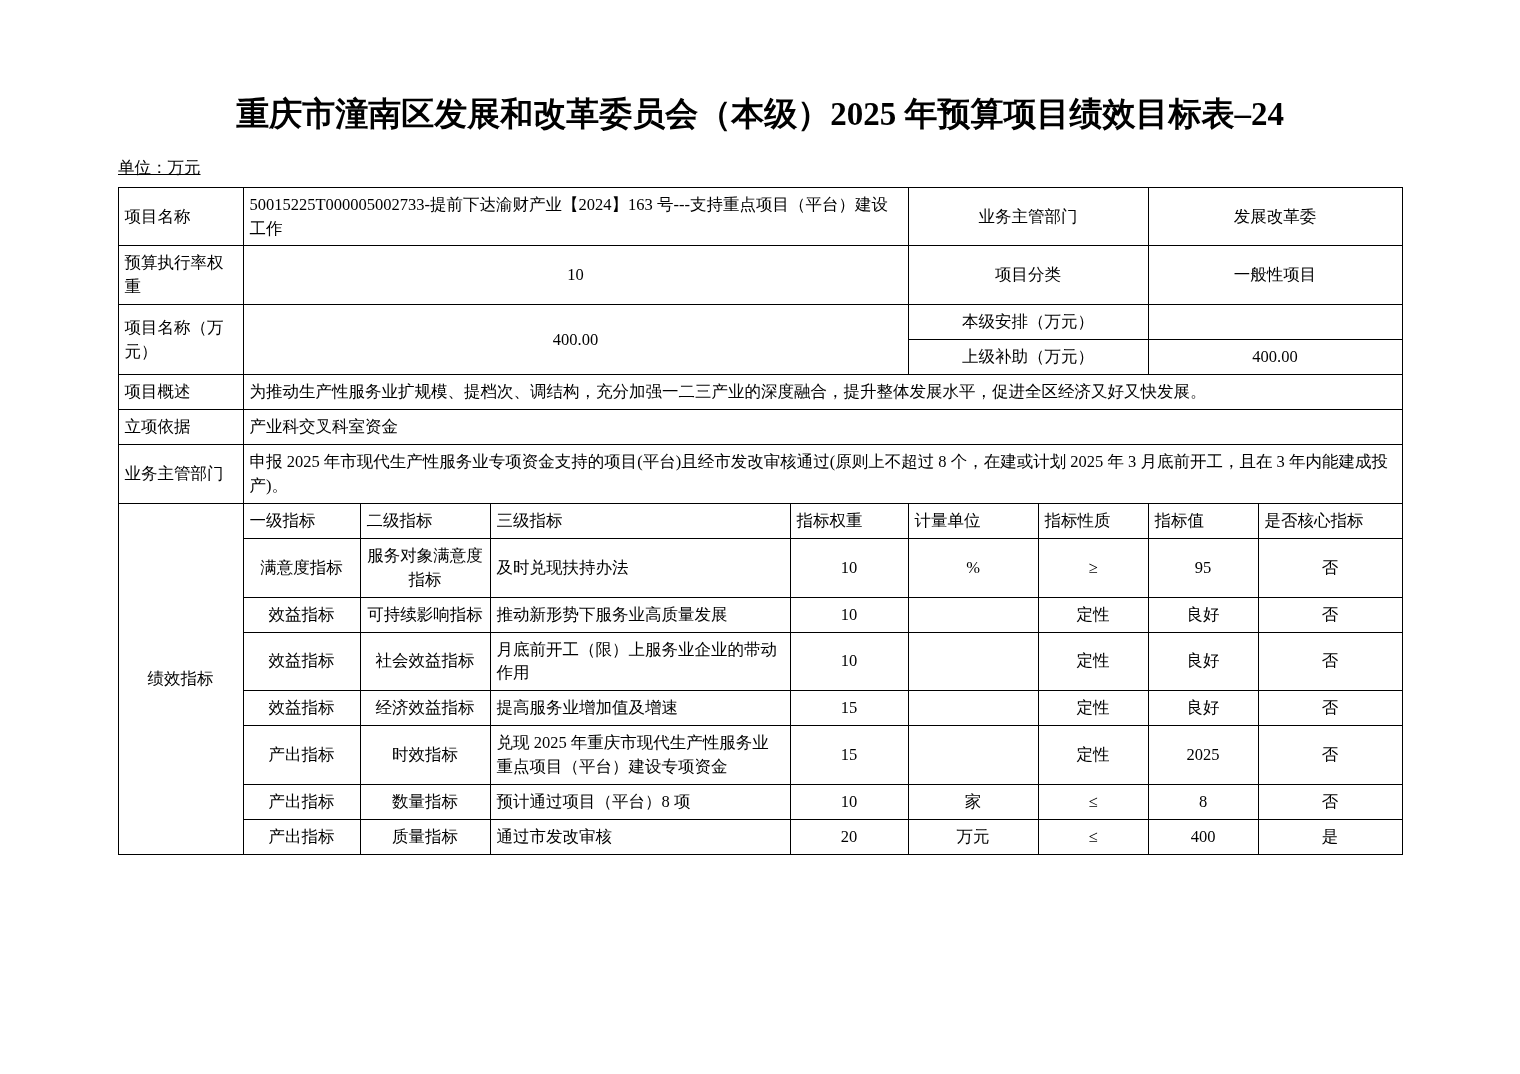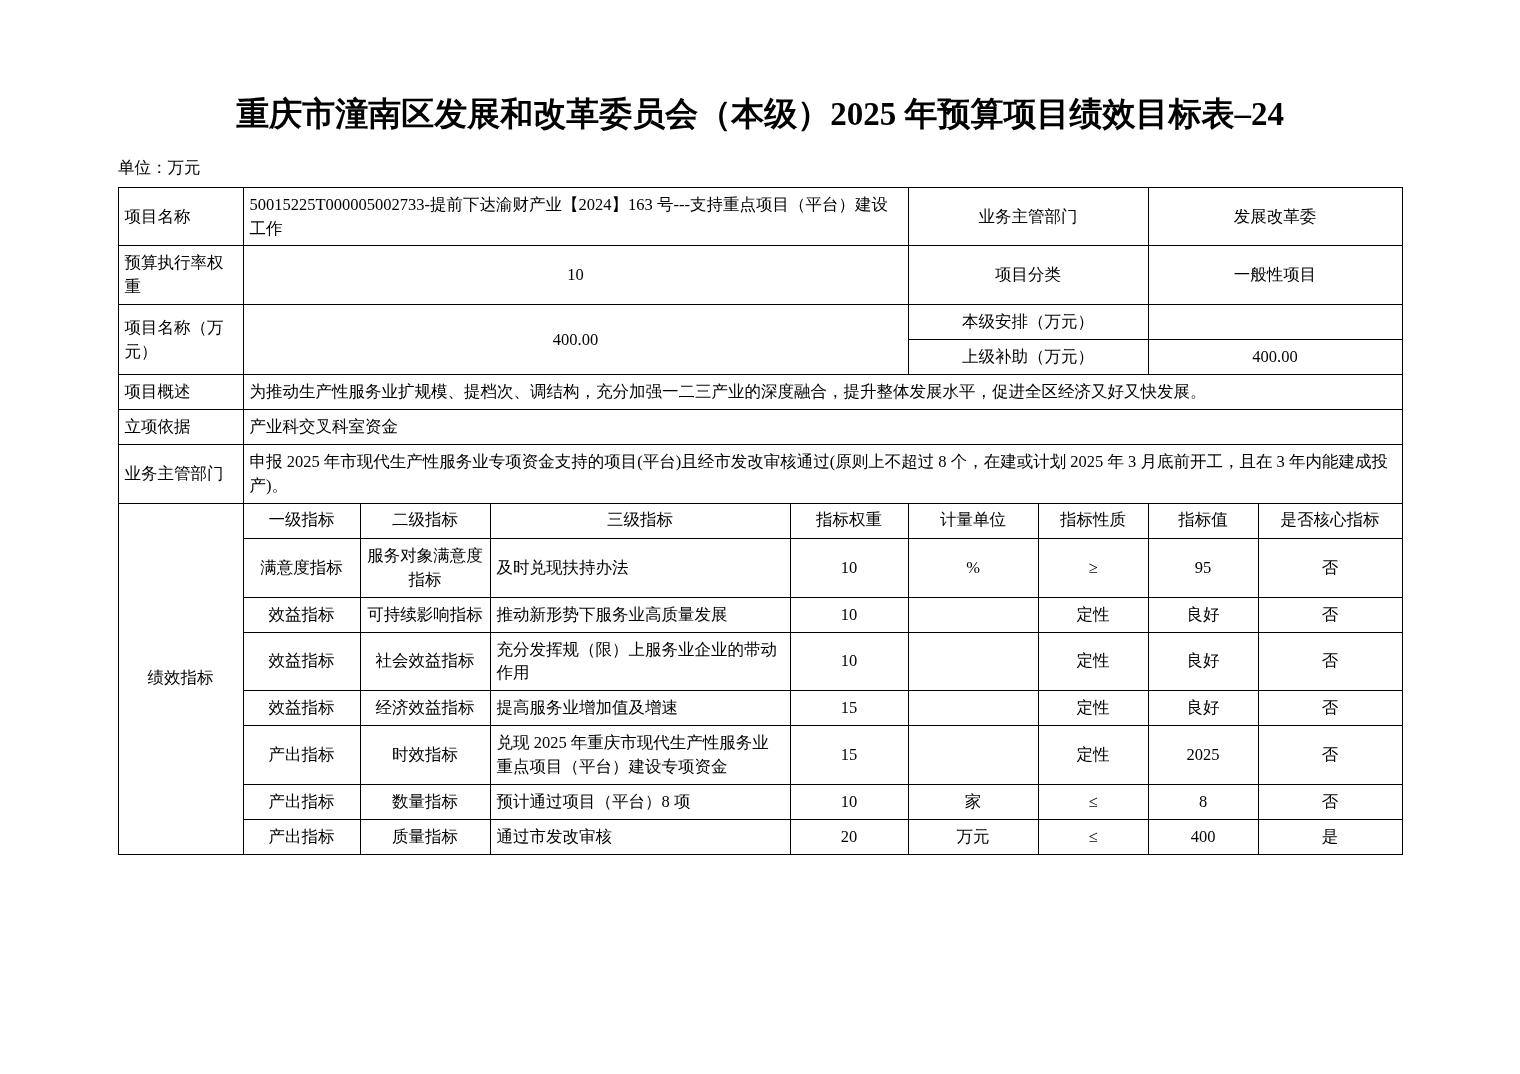--- a/index.html
+++ b/index.html
@@ -39,20 +39,21 @@
     margin: 22px 0 8px 0;
     padding: 0 118px;
     font-size: 16.5px;
   }
   .meta-left {
     display: flex;
     gap: 36px;
   }
   .meta-right {
     font-size: 16.5px;
+    text-decoration: underline;
   }
   table.main {
     border-collapse: collapse;
     width: 1284px;
     margin: 0 auto;
     table-layout: fixed;
   }
   table.main td, table.main th {
     border: 1px solid #000000;
     font-size: 16.5px;
@@ -70,22 +71,20 @@
   }
   .page-num {
     position: absolute;
     left: 0;
     right: 0;
     bottom: 78px;
     text-align: center;
     font-size: 16px;
   }
   .ind-head td {
-    text-align: center;
-    font-family: Liberation Mono, monospace;
   }
 </style>
 </head>
 <body>
 
 <div class="page">
 
   <div class="doc-title">重庆市潼南区发展和改革委员会（本级）2025 年预算项目绩效目标表–24</div>
 
   <div class="meta-row">
@@ -170,21 +169,21 @@
         <td class="c">10</td>
         <td class="c"></td>
         <td class="c">定性</td>
         <td class="c">良好</td>
         <td class="c">否</td>
       </tr>
 
       <tr>
         <td class="c">效益指标</td>
         <td class="c">社会效益指标</td>
-        <td class="l">充分发挥规（限）上服务业企业的带动作用</td>
+        <td class="l">月底前开工（限）上服务业企业的带动作用</td>
         <td class="c">10</td>
         <td class="c"></td>
         <td class="c">定性</td>
         <td class="c">良好</td>
         <td class="c">否</td>
       </tr>
 
       <tr>
         <td class="c">效益指标</td>
         <td class="c">经济效益指标</td>

